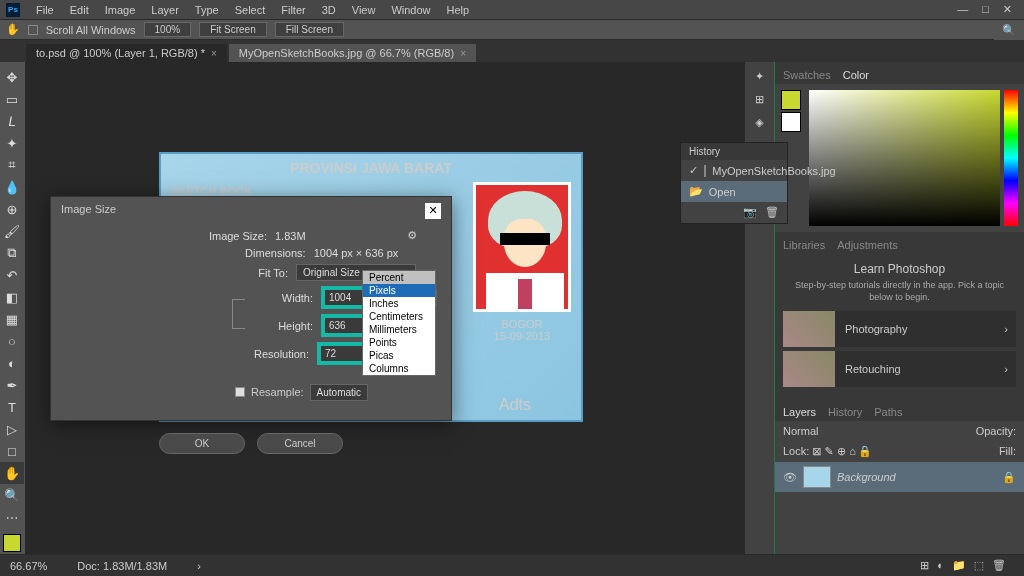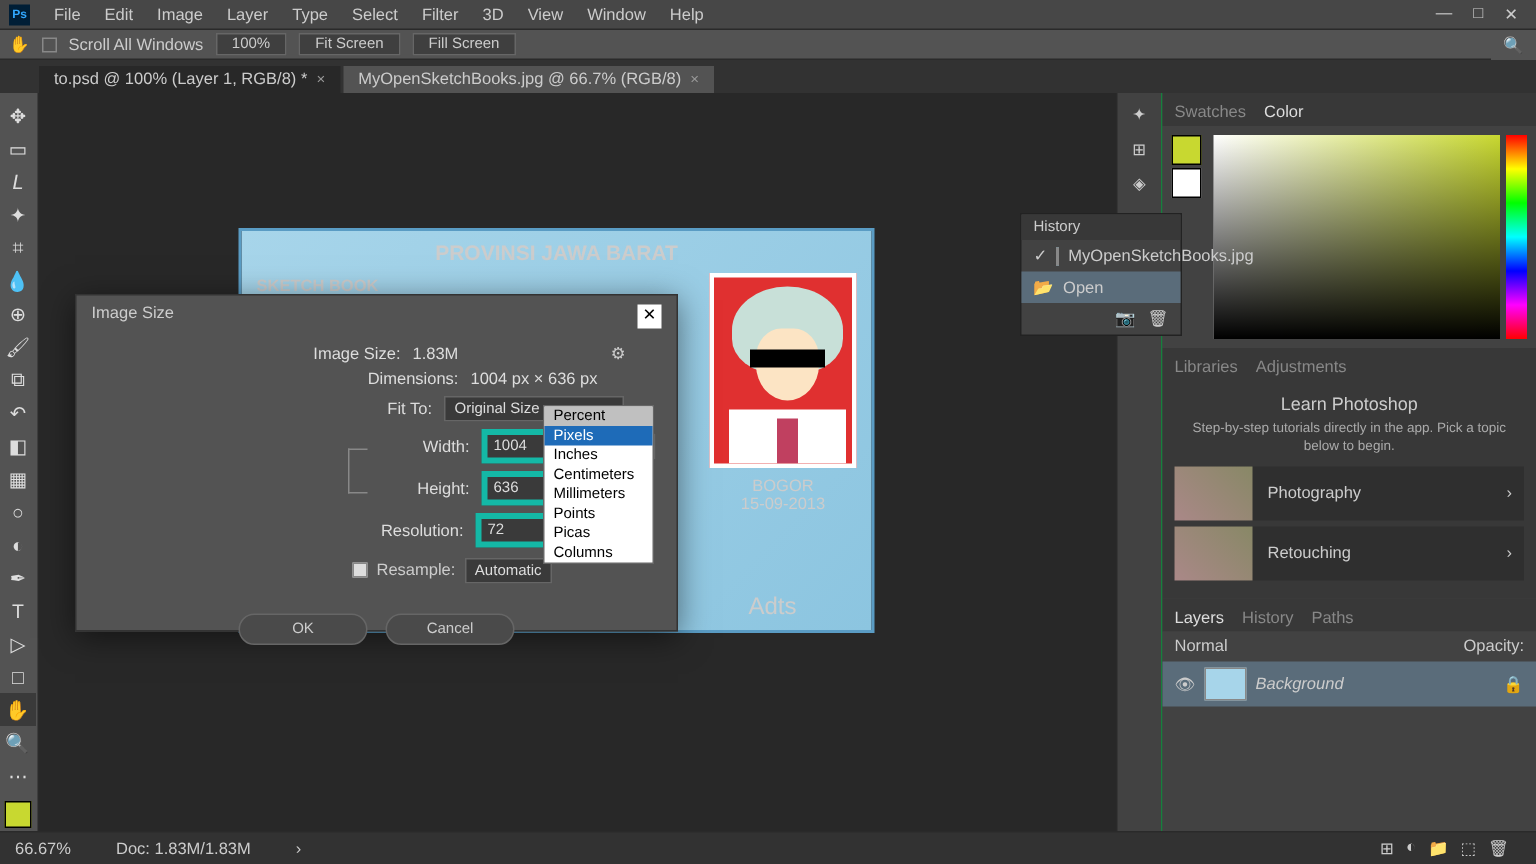--- a/index.html
+++ b/index.html
@@ -225,20 +225,24 @@
     <div class="panel-tabs">
       <span class="panel-tab active">Layers</span>
       <span class="panel-tab">History</span>
       <span class="panel-tab">Paths</span>
     </div>
     <div class="layers-panel">
       <div class="layer-controls">
         <span>Normal</span>
         <span style="margin-left:auto">Opacity:</span>
       </div>
+      <div class="layer-controls">
+        <span>Lock: ⊠ ✎ ⊕ ⌂ 🔒</span>
+        <span style="margin-left:auto">Fill:</span>
+      </div>
       <div class="layer-row">
         <span class="eye">👁</span>
         <div class="layer-thumb"></div>
         <span style="font-style:italic">Background</span>
         <span style="margin-left:auto">🔒</span>
       </div>
     </div>
   </div>
 </div>
 
@@ -292,21 +296,21 @@
           <input class="dlg-input" value="636" style="">
         </div>
       </div>
     </div>
     <div class="dlg-row" style="padding-left:180px">
       <span class="dlg-label">Resolution:</span>
       <input class="dlg-input" value="72" style="">
     </div>
     <div class="dlg-row" style="padding-left:170px">
       <span class="chk" style="background:#ddd"></span>
-      <span style="margin:4px 6px">Resample:</span>
+      <span style="margin:16px 6px">Resample:</span>
       <span class="dlg-select">Automatic</span>
     </div>
   </div>
   <div class="dlg-buttons">
     <div class="dlg-btn">OK</div>
     <div class="dlg-btn">Cancel</div>
   </div>
 </div>
 
 <div class="dropdown" id="dd">

